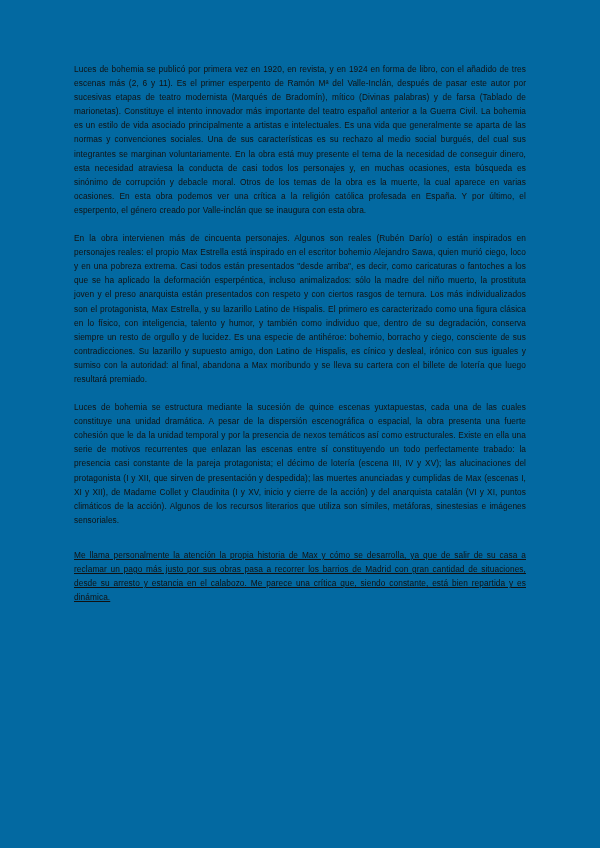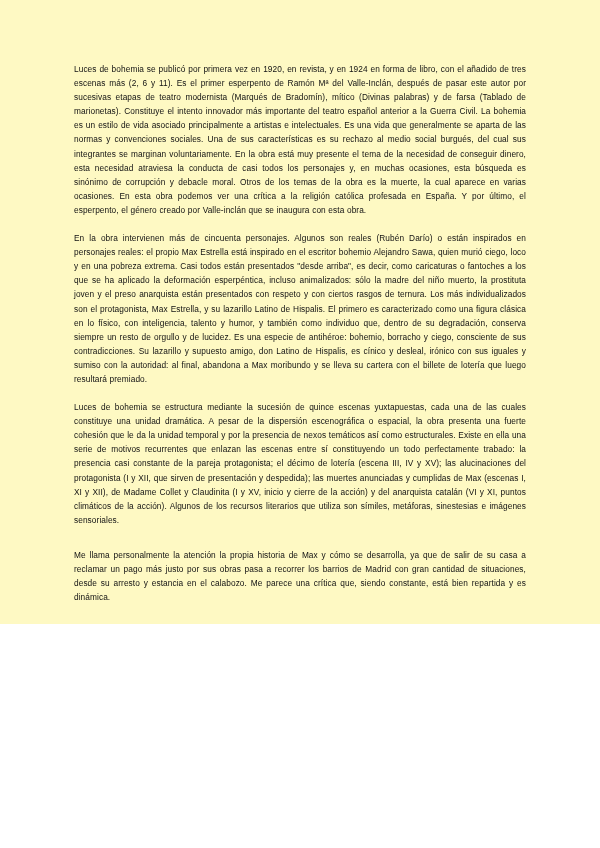--- a/index.html
+++ b/index.html
@@ -8,40 +8,41 @@
   }
   body {
     width: 600px;
     height: 848px;
     background: #ffffff;
     font-family: "Liberation Sans", sans-serif;
     color: #000000;
   }
   .page {
     width: 600px;
-    height: 624px;
+    height: 848px;
     box-sizing: border-box;
     padding: 62px 74px 16px 74px;
-    background: #fef9c3;
+    background: #0369a1;
     position: relative;
   }
   .doc-body {
     width: 452px;
   }
   p.para {
     font-size: 8.3px;
     line-height: 14.1px;
     text-align: justify;
     margin: 0 0 14px 0;
     letter-spacing: 0.08px;
     color: #111111;
     word-spacing: 0.2px;
   }
   p.para:last-child {
     margin-bottom: 0;
+    text-decoration: underline;
   }
   .spacer-gap {
     height: 7px;
   }
 </style>
 </head>
 <body>
 
 <div class="page">
   <div class="doc-body">

